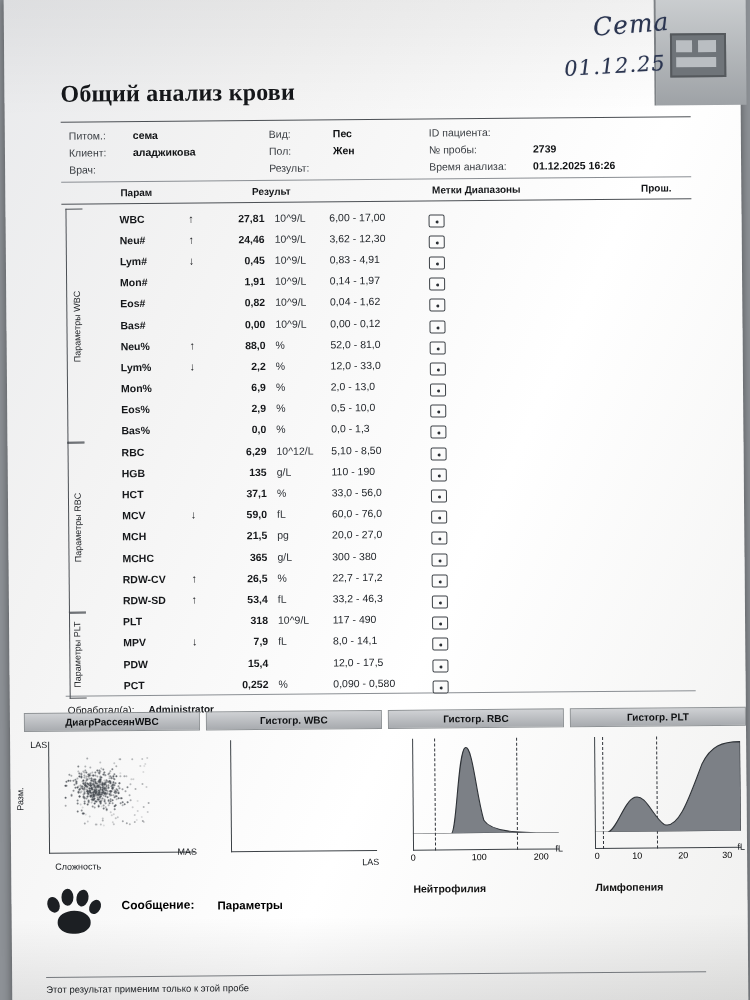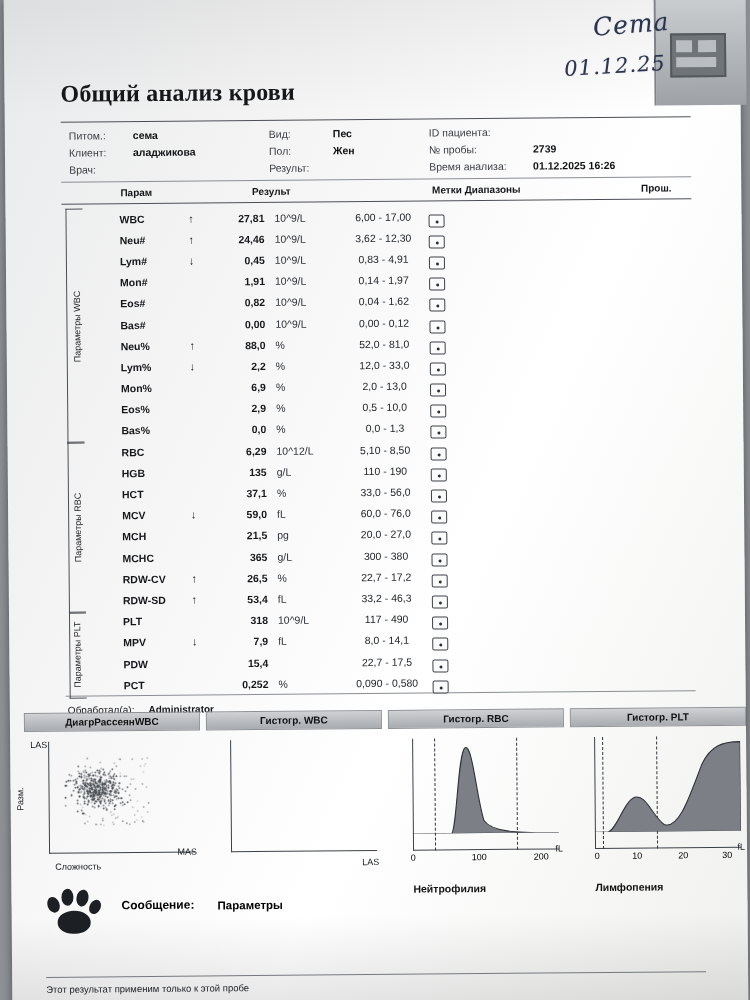--- a/index.html
+++ b/index.html
@@ -86,21 +86,21 @@
   .colhead .h-mark{width:290px;text-align:center;}
   .colhead .h-prev{width:70px;text-align:center;}
 
   
   .rows{position:relative;padding-top:4px;}
   .r{display:flex;align-items:center;height:21.2px;font-size:10.5px;}
   .r .name{width:118px;padding-left:58px;font-weight:bold;box-sizing:border-box;}
   .r .flag{width:26px;text-align:center;font-weight:bold;font-size:11px;}
   .r .val{width:62px;text-align:right;font-weight:bold;}
   .r .unit{width:66px;padding-left:10px;color:#2d3136;box-sizing:border-box;}
-  .r .ref{width:110px;color:#22262b;text-align:center;}
+  .r .ref{width:110px;color:#22262b;}
   .r .bar{width:200px;}
   .r .prev{width:60px;}
 
   
   .track{position:relative;height:9px;}
   .track .line{
     position:absolute;left:0;right:0;top:4px;height:1.4px;background:#6e7378;
   }
   .track .cap{
     position:absolute;top:0px;width:2px;height:9px;background:#5c6166;
@@ -438,21 +438,21 @@
           <span class="unit">fL</span>
           <span class="ref">8,0 - 14,1</span>
           <span class="bar"><span class="track"><span class="line"></span><span class="cap l"></span><span class="cap r"></span><span class="box" style="left:calc(15% - 8px)"></span></span></span>
           <span class="prev"></span>
         </div>
         <div class="r">
           <span class="name">PDW</span>
           <span class="flag"></span>
           <span class="val">15,4</span>
           <span class="unit"></span>
-          <span class="ref">22,7 - 17,5</span>
+          <span class="ref">12,0 - 17,5</span>
           <span class="bar"><span class="track"><span class="line"></span><span class="cap l"></span><span class="cap r"></span><span class="box" style="left:calc(48% - 8px)"></span></span></span>
           <span class="prev"></span>
         </div>
         <div class="r">
           <span class="name">PCT</span>
           <span class="flag"></span>
           <span class="val">0,252</span>
           <span class="unit">%</span>
           <span class="ref">0,090 - 0,580</span>
           <span class="bar"><span class="track"><span class="line"></span><span class="cap l"></span><span class="cap r"></span><span class="box" style="left:calc(33% - 8px)"></span></span></span>

